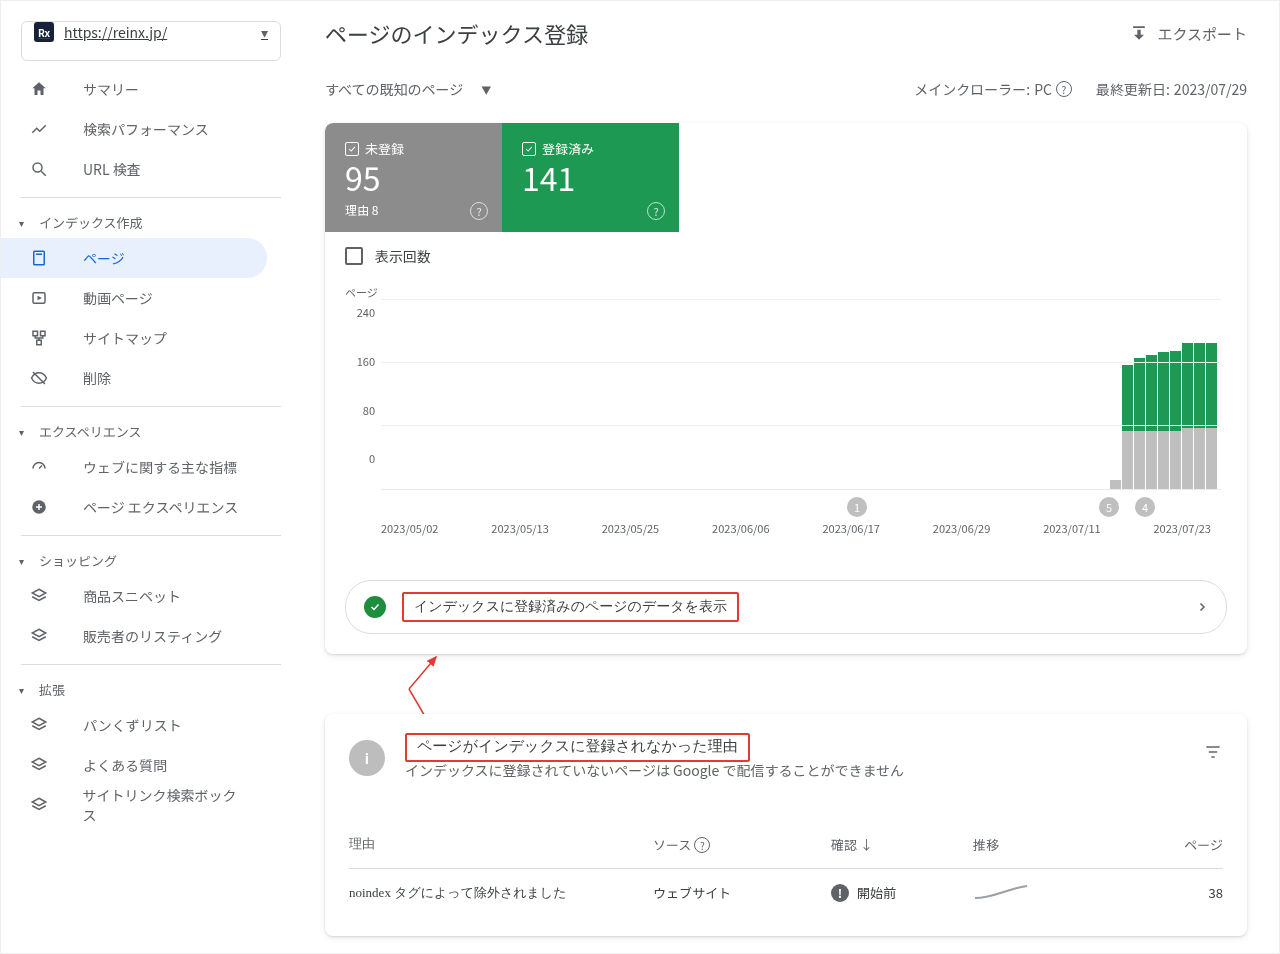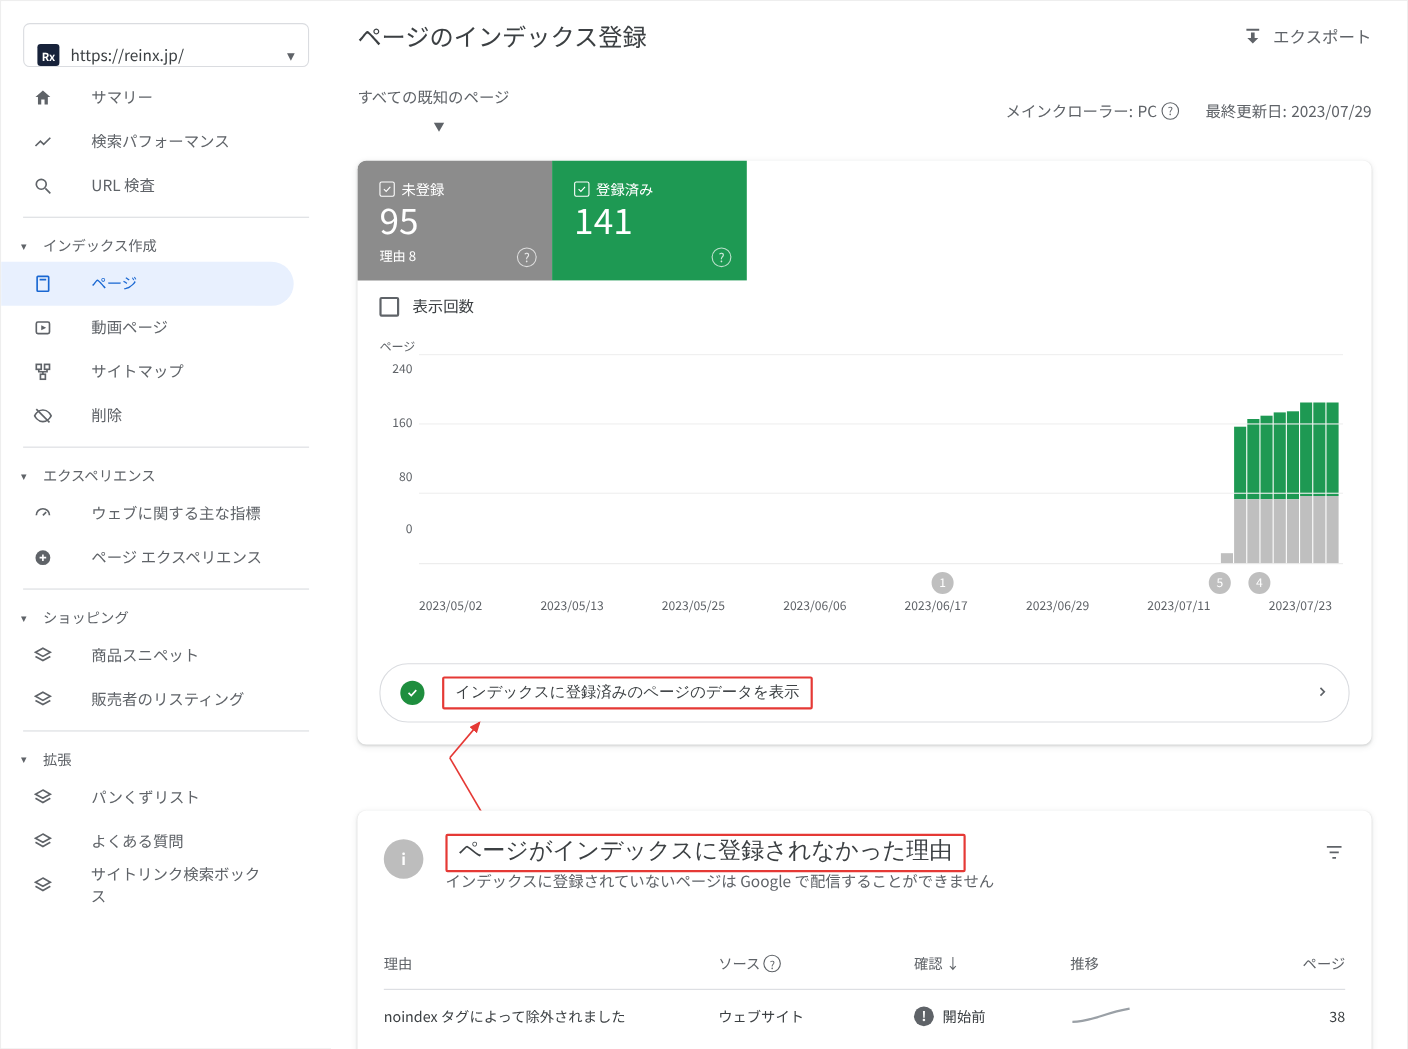--- a/index.html
+++ b/index.html
@@ -13,21 +13,21 @@
     --sidebar-sel:#e8f0fe;
     --sidebar-sel-text:#1967d2;
     --chip:#f1f3f4;
     --red:#e53935;
   }
   *{box-sizing:border-box;}
   html,body{margin:0;padding:0;font-family:"Noto Sans JP","Noto Sans",Arial,sans-serif;color:var(--text);font-size:14px;background:#fff;}
   .root{display:flex;width:1280px;height:954px;overflow:hidden;border:1px solid #eee;}
   
   .sidebar{width:300px;flex:0 0 300px;height:100%;overflow:auto;padding:8px 0 24px;}
-  .property-pill{margin:12px 20px 8px;border:1px solid var(--border);border-radius:6px;height:40px;display:flex;align-items:flex-end;padding:0 12px;gap:10px;cursor:pointer;}
+  .property-pill{margin:12px 20px 8px;border:1px solid var(--border);border-radius:6px;height:40px;display:flex;align-items:flex-start;padding:0 12px;gap:10px;cursor:pointer;text-decoration:underline;}
   .property-pill .fav{width:20px;height:20px;background:#17223a;border-radius:3px;display:flex;align-items:center;justify-content:center;color:#fff;font-size:10px;font-weight:700;}
   .property-pill .url{flex:1;color:#3c4043;font-size:14px;}
   .property-pill .tri{color:var(--muted);}
   .nav{margin-top:8px;}
   .nav-item, .nav-group, .nav-sub{
     display:flex;align-items:center;gap:34px;height:40px;padding:0 20px 0 28px;color:var(--muted);cursor:pointer;border-radius:0 22px 22px 0;margin-right:34px;
   }
   .nav-item .icon,.nav-sub .icon{width:20px;display:flex;align-items:center;justify-content:center;color:var(--muted);}
   .nav-group{height:32px;gap:8px;color:var(--muted);font-size:13px;padding-left:18px;}
   .nav-group .chev{font-size:10px;width:12px;}
@@ -35,21 +35,21 @@
   .nav-sel .icon{color:var(--sidebar-sel-text);}
   .divider{margin:8px 20px;border-top:1px solid var(--border);height:0;}
   
   .main{flex:1;height:100%;overflow:auto;background:#fff;}
   .main-inner{padding:16px 32px 40px 0;margin-left:24px;}
   .topbar{display:flex;align-items:center;margin-bottom:30px;}
   .page-title{font-size:22px;color:var(--text);font-weight:400;}
   .export{margin-left:auto;display:flex;align-items:center;gap:8px;color:#5f6368;font-size:15px;cursor:pointer;}
   .export svg{width:20px;height:20px;}
   .subbar{display:flex;align-items:center;gap:8px;margin-bottom:24px;color:var(--muted);}
-  .dropdown{display:flex;align-items:center;gap:8px;cursor:pointer;flex-direction:column;}
+  .dropdown{display:flex;align-items:center;gap:8px;cursor:pointer;}
   .dropdown .tri{font-size:10px;color:var(--muted);margin-left:10px;}
   .subbar .right{margin-left:auto;display:flex;align-items:center;gap:24px;}
   .right .kv{display:flex;align-items:center;gap:4px;}
   .help{width:16px;height:16px;border:1px solid var(--muted);border-radius:50%;display:inline-flex;align-items:center;justify-content:center;font-size:10px;color:var(--muted);}
   
   .card{border-radius:8px;background:#fff;box-shadow:0 1px 2px rgba(60,64,67,.15),0 2px 6px rgba(60,64,67,.1);margin-bottom:60px;overflow:hidden;position:relative;}
   .tabrow{display:flex;width:354px;border-radius:8px 8px 0 0;overflow:visible;}
   .tab{flex:1;padding:16px 20px 14px;color:#fff;position:relative;}
   .tab .tl{display:flex;align-items:center;gap:6px;font-size:13px;}
   .tab .big{font-size:32px;line-height:1.1;margin-top:2px;}
@@ -78,28 +78,28 @@
   .rowlink{margin:24px 20px 20px;border:1px solid var(--border);border-radius:26px;height:54px;display:flex;align-items:center;gap:16px;padding:0 18px;cursor:pointer;}
   .rowlink .ok{width:22px;height:22px;background:#1e8e3e;border-radius:50%;display:flex;align-items:center;justify-content:center;}
   .rowlink .ok svg{width:12px;height:12px;stroke:#fff;stroke-width:3;fill:none;}
   .rowlink .t{flex:0 0 auto;}
   .rowlink .chev{margin-left:auto;color:var(--muted);}
   .redbox{border:2px solid var(--red);padding:4px 10px;border-radius:2px;font-family:Liberation Mono, monospace;}
   
   .card2{border-radius:8px;background:#fff;box-shadow:0 1px 2px rgba(60,64,67,.15),0 2px 6px rgba(60,64,67,.1);overflow:hidden;padding:20px 24px;position:relative;}
   .card2 .head{display:flex;align-items:flex-start;gap:20px;}
   .info-ic{width:36px;height:36px;border-radius:50%;background:#bdbdbd;display:flex;align-items:center;justify-content:center;color:#fff;font-weight:700;margin-top:6px;}
-  .card2 h2{margin:0;font-weight:400;font-size:21px;}
+  .card2 h2{margin:0;font-weight:400;font-size:15px;}
   .card2 .desc{color:var(--muted);margin-top:4px;}
   .card2 .filter{position:absolute;right:24px;top:28px;color:var(--muted);cursor:pointer;}
   
   .tbl{margin-top:40px;}
   .tbl .hdr,.tbl .row{display:flex;align-items:center;gap:16px;height:48px;border-top:1px solid var(--border);color:var(--muted);font-size:13px;}
   .tbl .hdr{border-top:none;}
-  .c1{flex:1.6;}
+  .c1{flex:1.6;font-family:Liberation Serif, serif;}
   .c2{flex:.9;}
   .c3{flex:.7;}
   .c4{flex:.9;}
   .c5{flex:.4;text-align:right;}
   .tbl .row{color:var(--text);}
   .tbl .row .c3{display:flex;align-items:center;gap:8px;}
   .status-dot{width:18px;height:18px;border-radius:50%;background:#5f6368;color:#fff;display:flex;align-items:center;justify-content:center;font-size:12px;font-weight:700;}
   .spark{width:56px;height:18px;}
 </style>
 </head>

